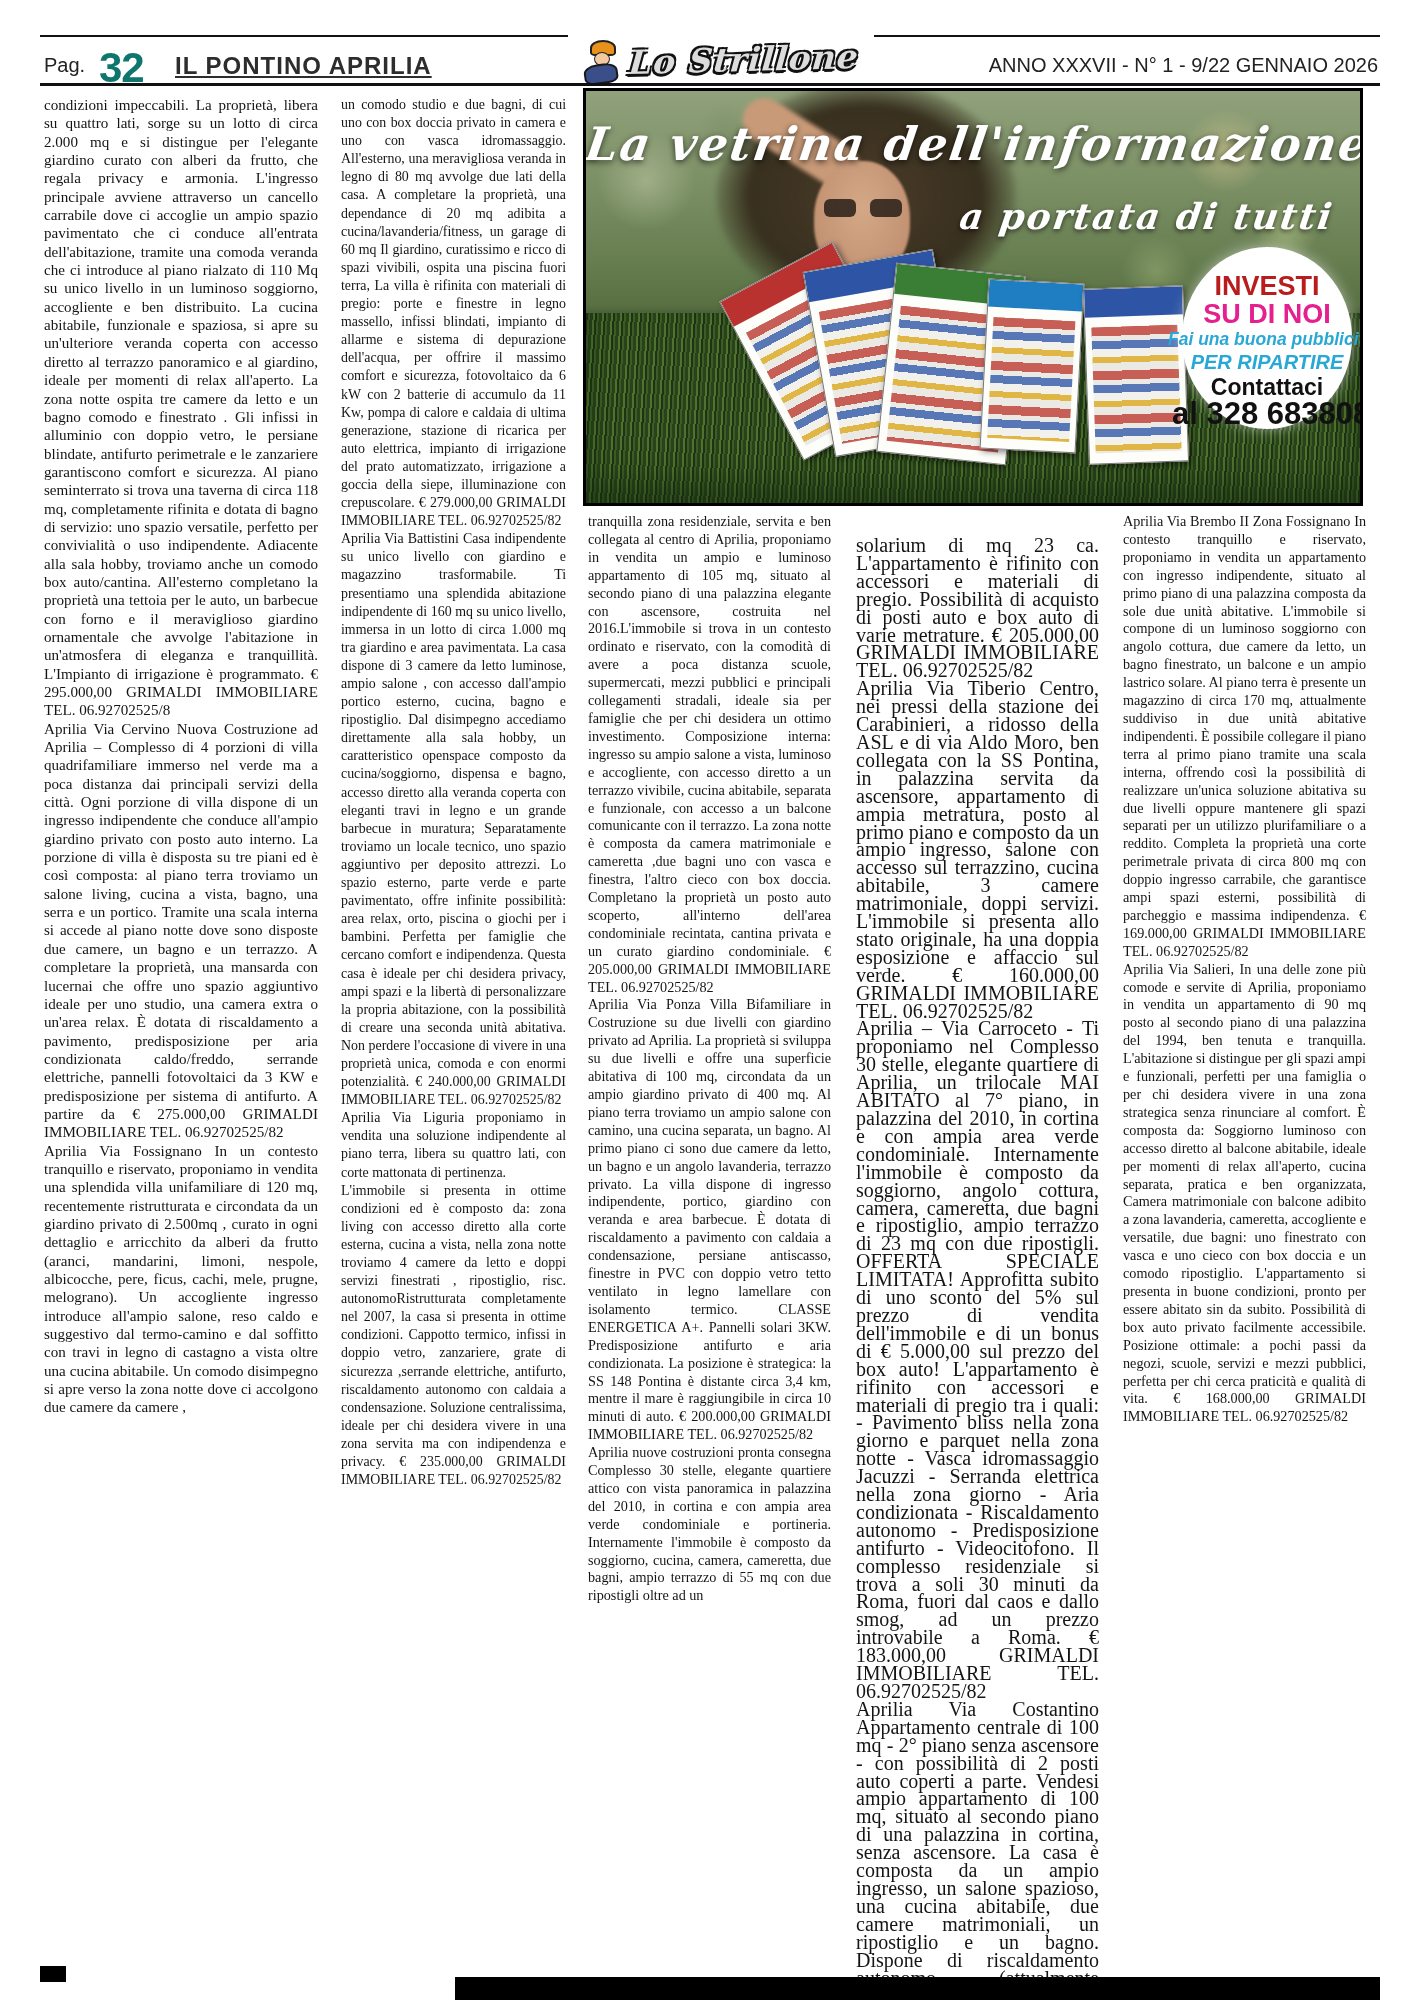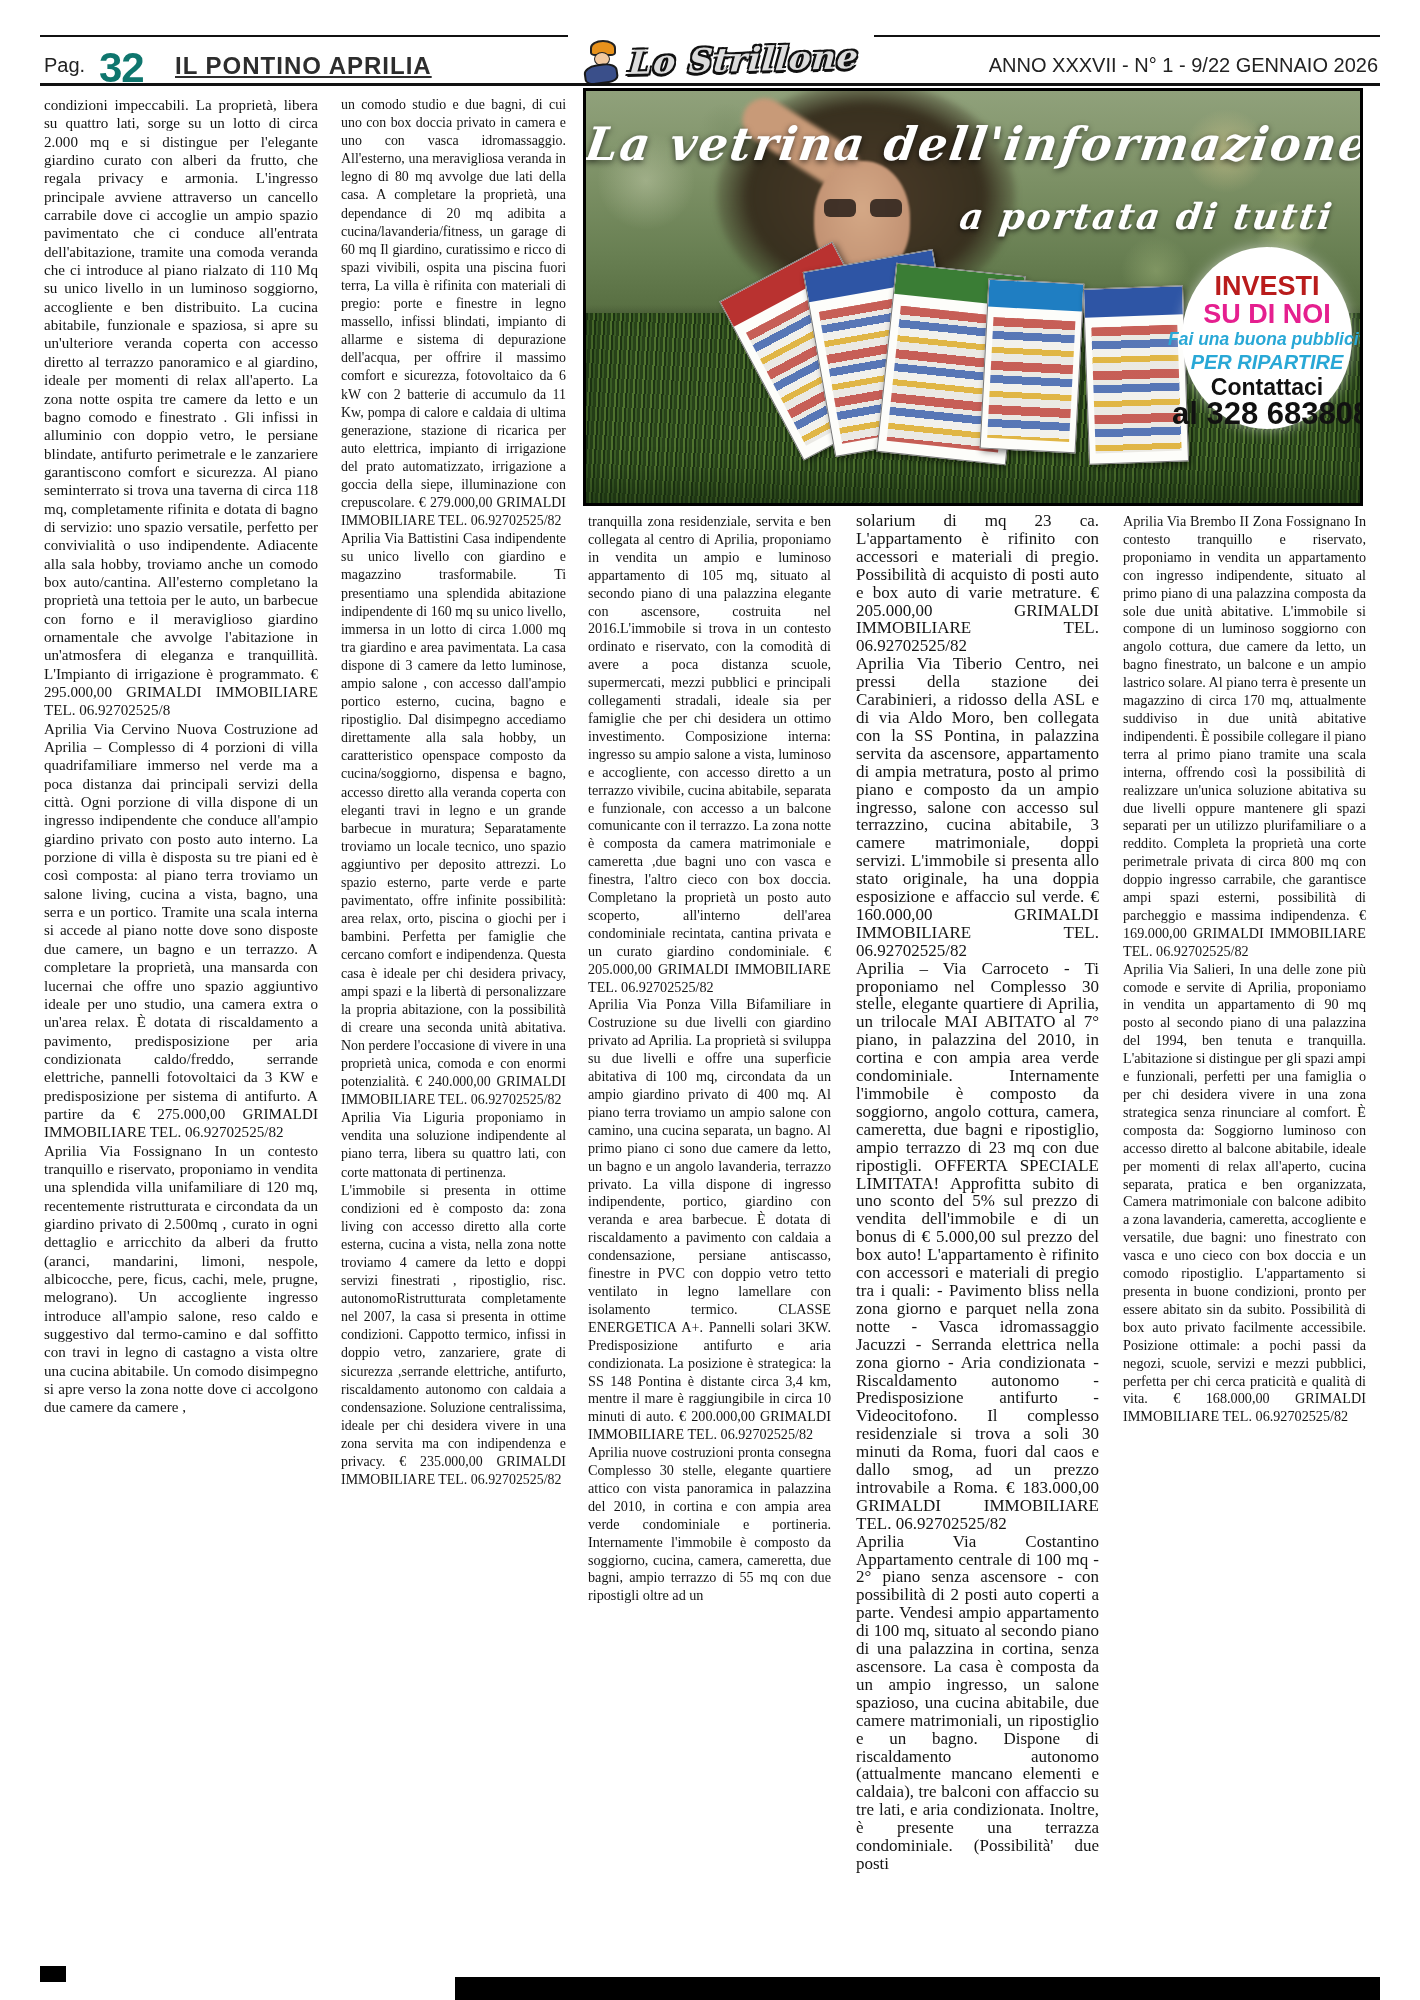--- a/index.html
+++ b/index.html
@@ -74,21 +74,21 @@
   .bub-l4 { font-weight:bold; font-style:italic; font-size:20px; line-height:24px; }
   .bub-l5 { font-weight:bold; font-size:23px; line-height:26px; color:#111; }
   .bub-l6 { font-weight:bold; font-size:31px; line-height:27px; color:#111; white-space:nowrap; margin-left:-10px; width:190px;}
 
   
   .col { position:absolute; overflow:hidden; text-align:justify; color:#141414; }
   .col p { margin:0; }
   .col1 { left:44px;   top:96px;  width:274px; height:1874px; font-size:15.1px; line-height:18.35px; }
   .col2 { left:341px;  top:96px;  width:225px; height:1874px; font-size:13.9px; line-height:18.1px; }
   .col3 { left:588px;  top:513px; width:243px; height:1456px; font-size:14.2px; line-height:17.9px; }
-  .col4 { left:856px;  top:512px; width:243px; height:1456px; font-size:17px; line-height:17.9px; }
+  .col4 { left:856px;  top:537px; width:243px; height:1456px; font-size:20px; line-height:17.9px; }
   .col5 { left:1123px; top:513px; width:243px; height:1456px; font-size:14.2px; line-height:17.9px; }
 
   
   .bottom-bar  { left:455px; top:1977px; width:925px; height:23px; background:#000; }
   .bottom-mark { left:40px;  top:1966px; width:26px;  height:16px; background:#000; }
 </style>
 </head>
 <body>
 
 <div class="abs rule-top"></div>

